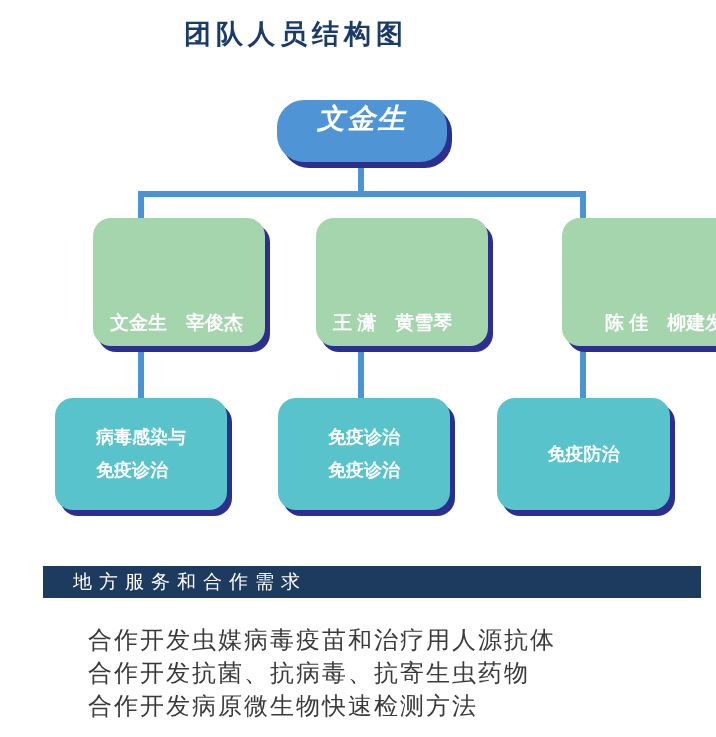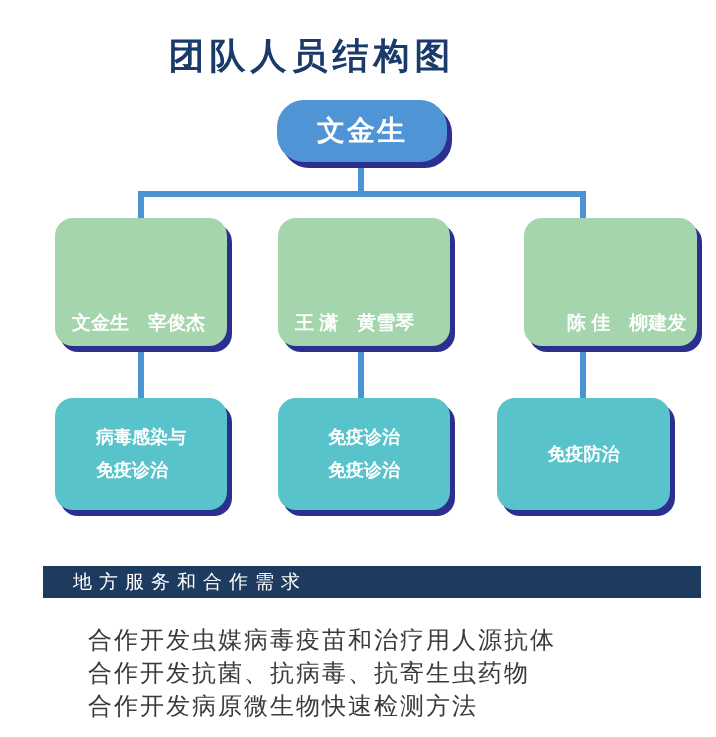--- a/index.html
+++ b/index.html
@@ -2,42 +2,42 @@
 <html><head>
 <meta charset="utf-8">
 <style>
   html,body{margin:0;padding:0;background:#ffffff;}
   .canvas{
     position:relative;width:716px;height:737px;margin:0 auto;background:#ffffff;
     font-family:"Liberation Sans","DejaVu Sans",sans-serif;overflow:hidden;
   }
   .page-title{
     position:absolute;top:16px;left:0;width:592px;text-align:center;
-    font-size:36px;font-weight:bold;color:#1a3a6a;letter-spacing:5px;margin:16px;
+    font-size:27px;font-weight:bold;color:#1a3a6a;letter-spacing:5px;margin:0;
   }
   
   .line{position:absolute;background:#4a94d6;z-index:1;}
   .v-root{left:358px;top:160px;width:6px;height:34px;}
   .h-main{left:138px;top:191px;width:448px;height:6px;}
   .v-drop-left{left:138px;top:191px;width:6px;height:28px;}
   .v-drop-right{left:580px;top:191px;width:6px;height:28px;}
   .v-team-left{left:138px;top:346px;width:6px;height:53px;}
   .v-team-mid{left:358px;top:346px;width:6px;height:53px;}
   .v-team-right{left:580px;top:346px;width:6px;height:53px;}
   
   .node{position:absolute;z-index:2;box-sizing:border-box;color:#ffffff;font-weight:bold;}
   .root-node{
     left:277px;top:100px;width:170px;height:62px;background:#4f94d4;border-radius:27px;
-    box-shadow:5px 6px 0 0 #2b2f90;display:flex;align-items:center;justify-content:center;
-    font-size:28px;letter-spacing:2px;
+    box-shadow:5px 6px 0 0 #2b2f90;display:flex;align-items:flex-start;justify-content:center;
+    font-size:28px;letter-spacing:2px;font-style:italic;
   }
   .team-box{
     top:218px;width:172px;height:128px;background:#a5d5ad;border-radius:18px;
     box-shadow:5px 6px 0 0 #2b2f90;padding:22px 0 0 17px;
-    font-size:19px;line-height:33px;white-space:pre;
+    font-size:19px;line-height:33px;white-space:pre;margin-left:38px;
   }
   .team-left{left:55px;}
   .team-mid{left:278px;}
   .team-right{left:524px;width:173px;padding-left:43px;}
   .spec-box{
     top:398px;width:172px;height:112px;background:#58c3cb;border-radius:18px;
     box-shadow:5px 6px 0 0 #2b2f90;display:flex;align-items:center;justify-content:center;
     font-size:18px;line-height:33px;
   }
   .spec-left{left:55px;}

